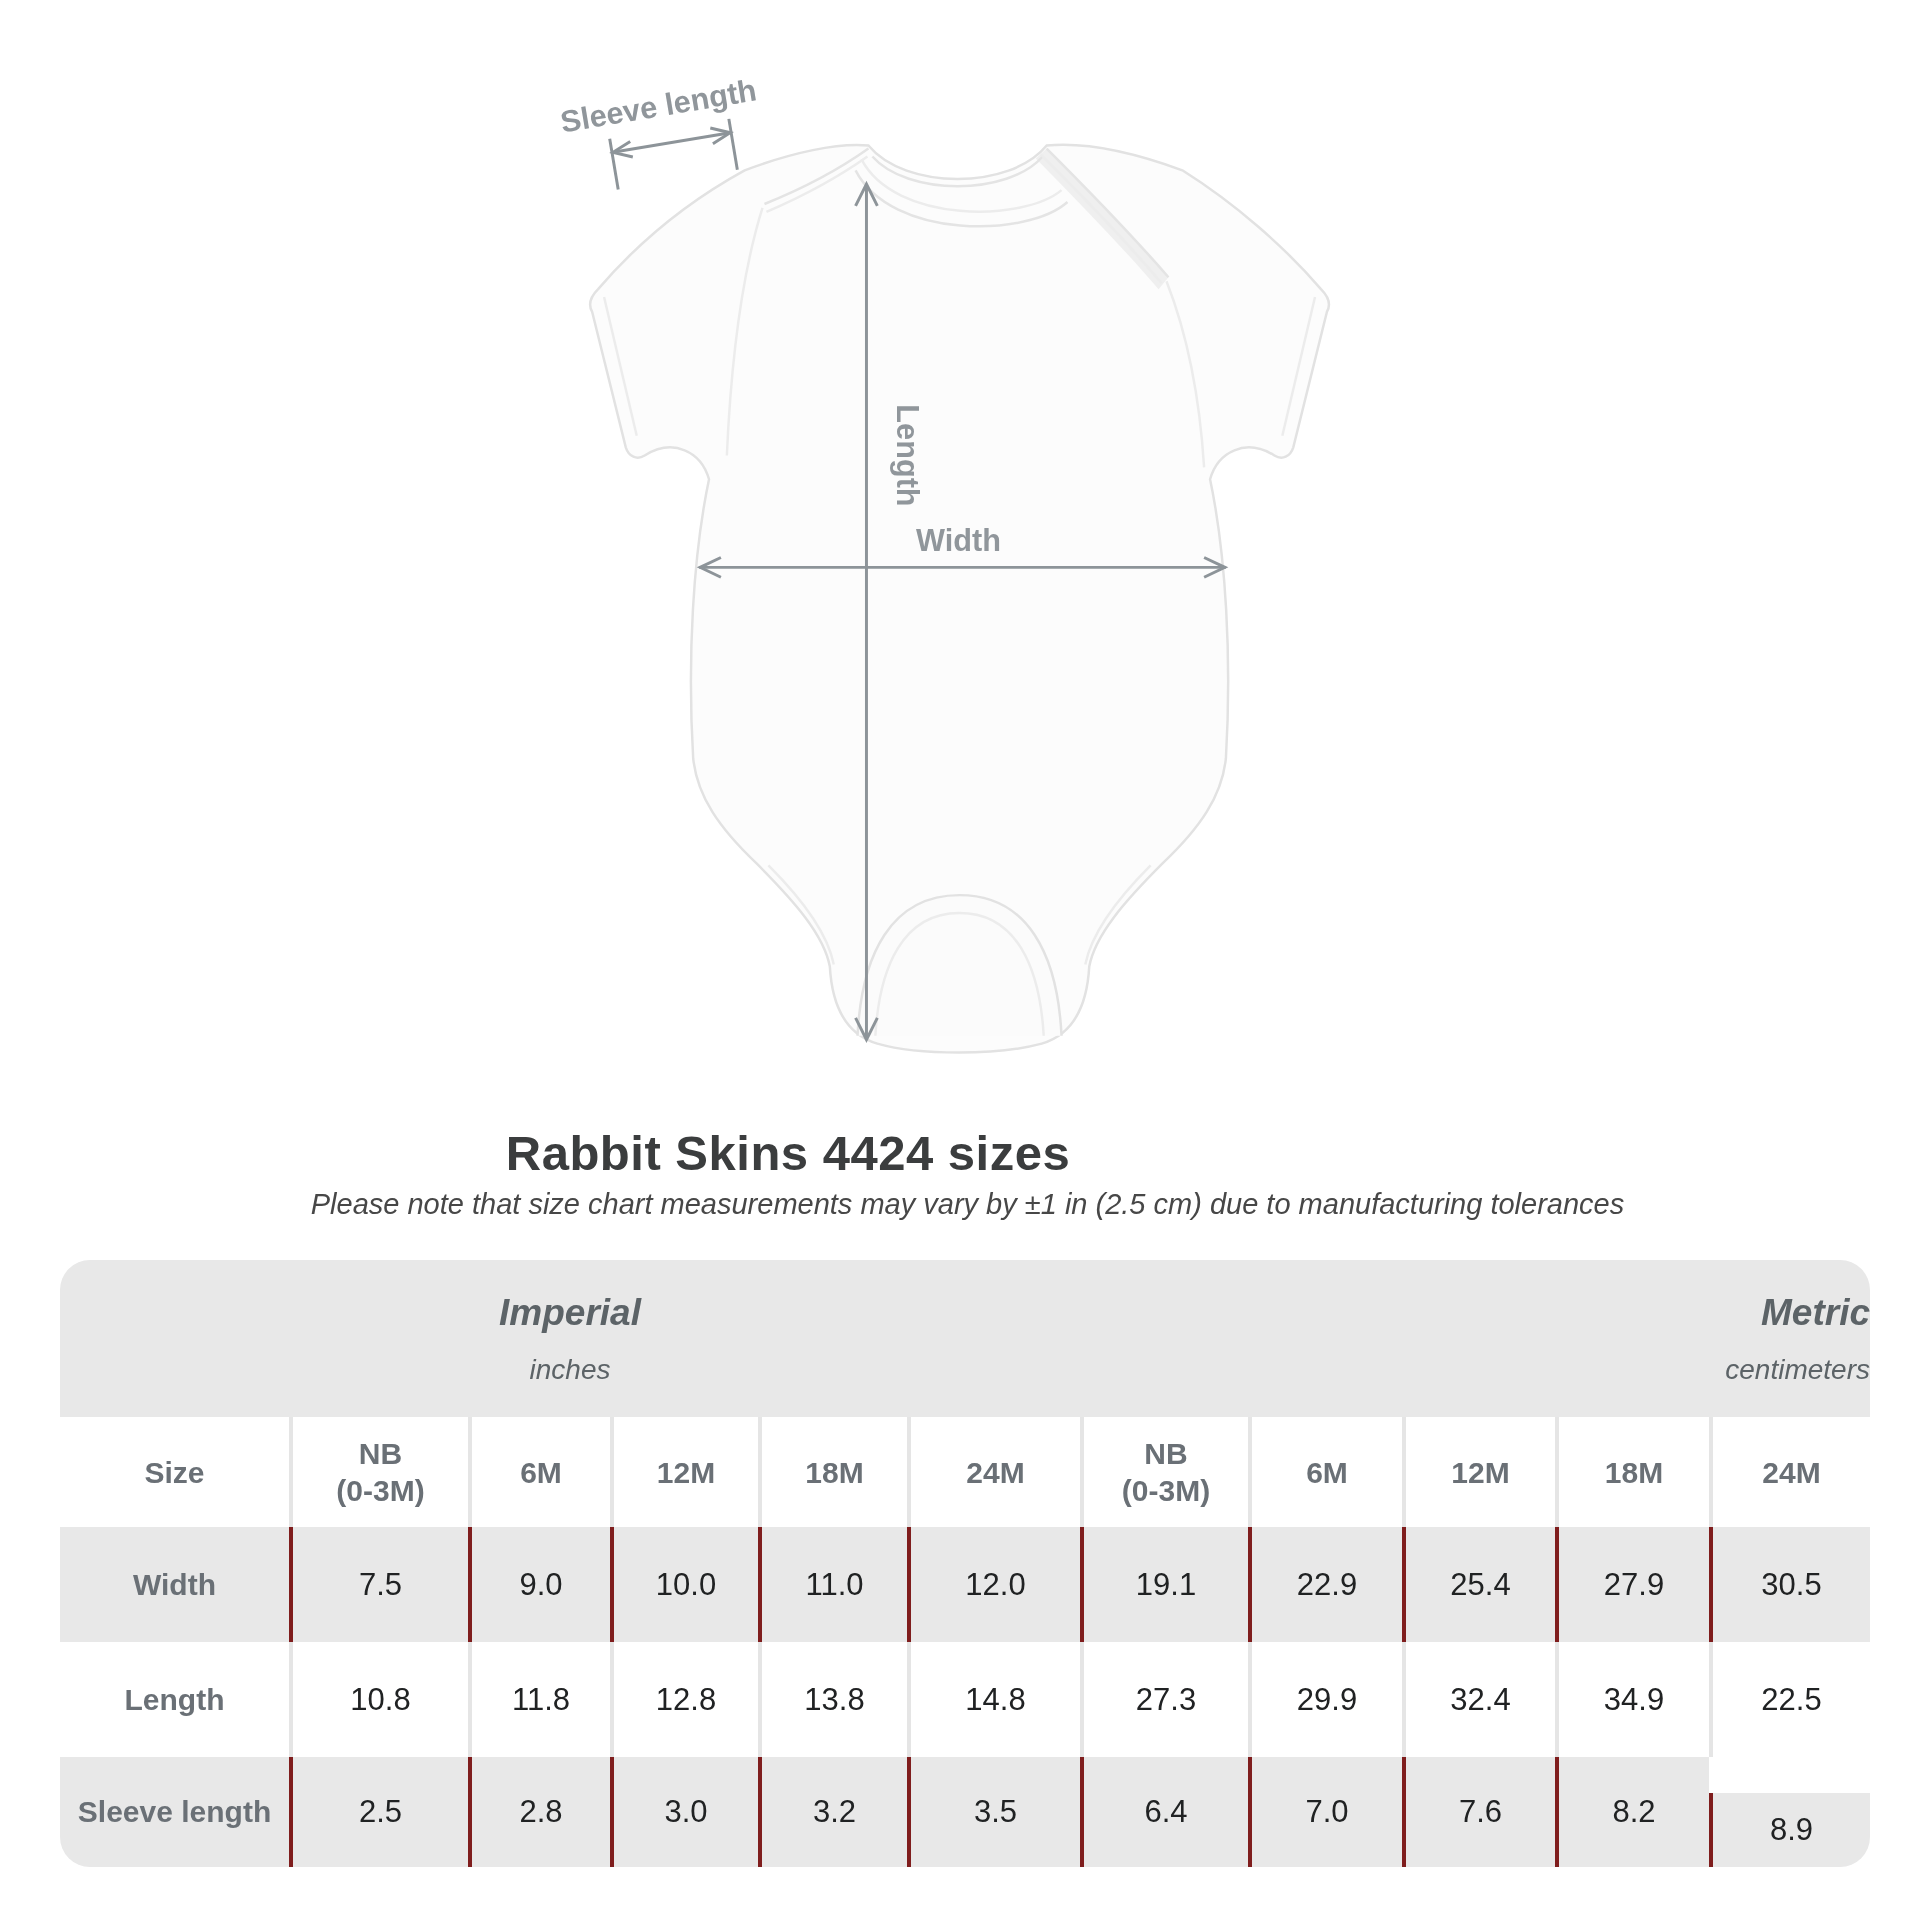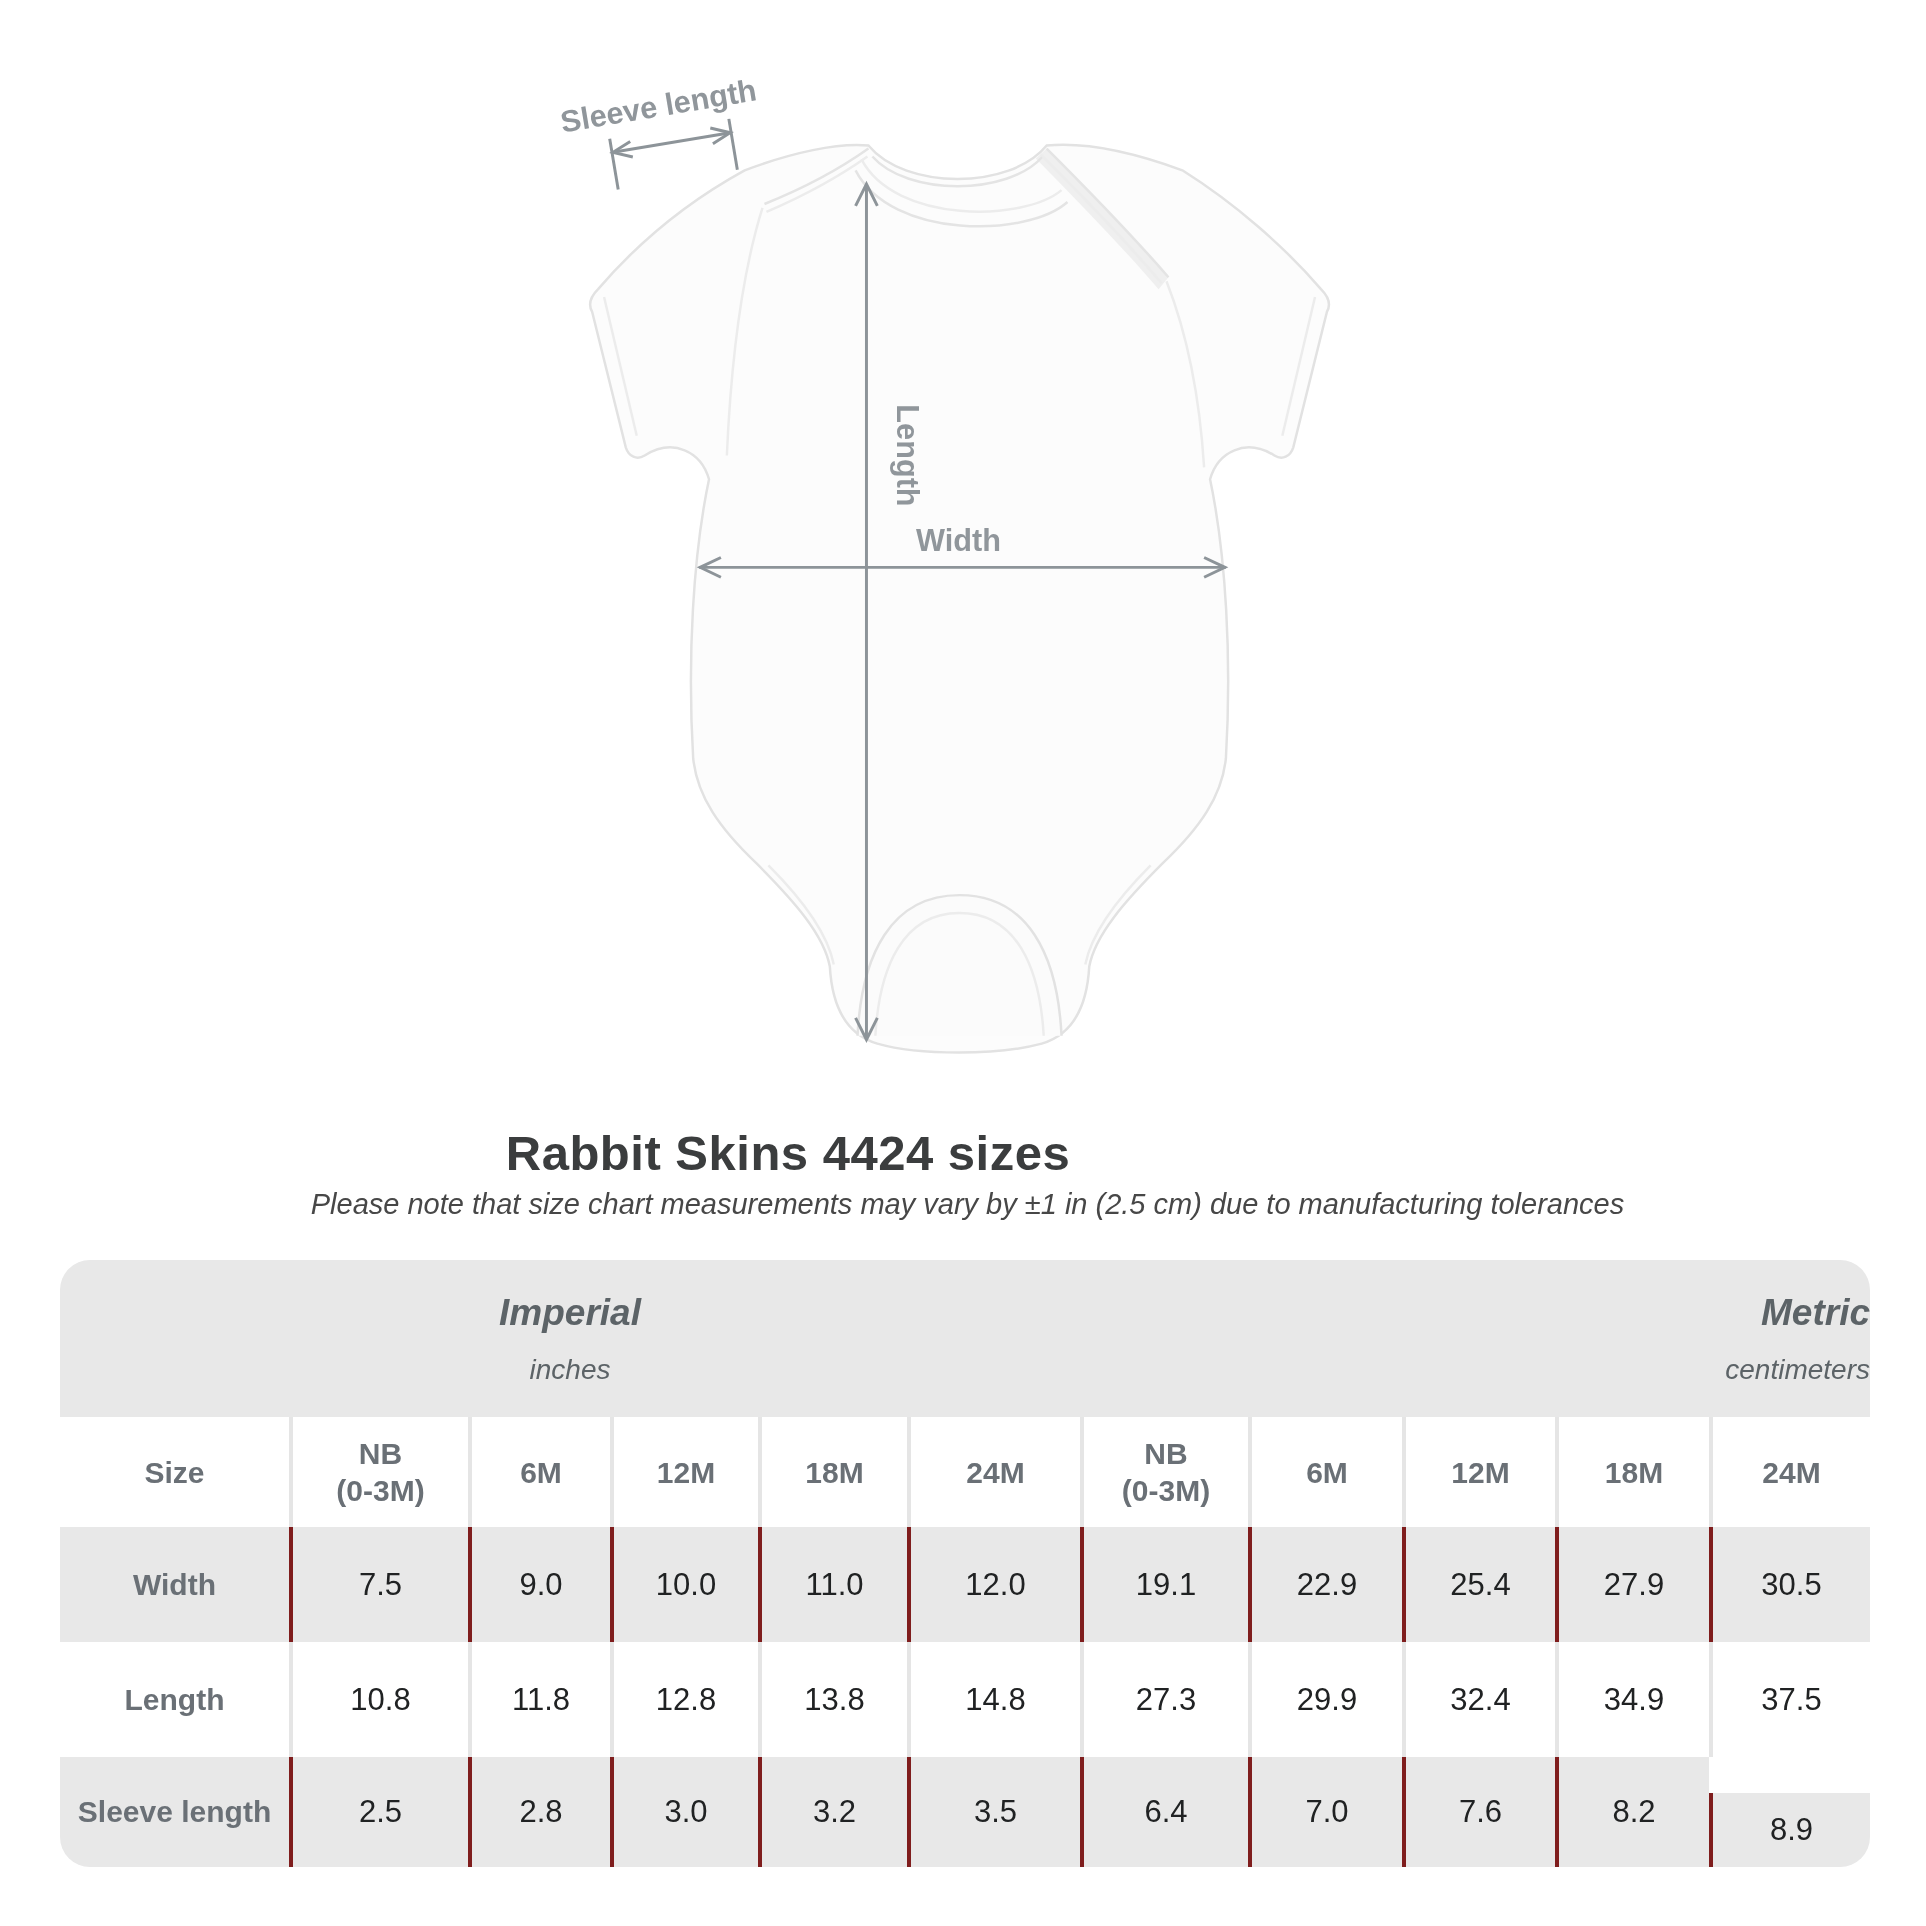--- a/index.html
+++ b/index.html
@@ -230,21 +230,21 @@
     <div class="cell w sep-w">
         <div class="val">29.9</div>
       </div>
     <div class="cell w sep-w">
         <div class="val">32.4</div>
       </div>
     <div class="cell w sep-w">
         <div class="val">34.9</div>
       </div>
     <div class="cell w sep-w">
-        <div class="val">37.5</div>
+        <div class="val">22.5</div>
       </div>
 
     <div class="cell g bl">
       <div class="rowl">Sleeve length</div>
     </div>
     <div class="cell g sep-g">
         <div class="val">2.5</div>
       </div>
     <div class="cell g sep-g">
         <div class="val">2.8</div>

